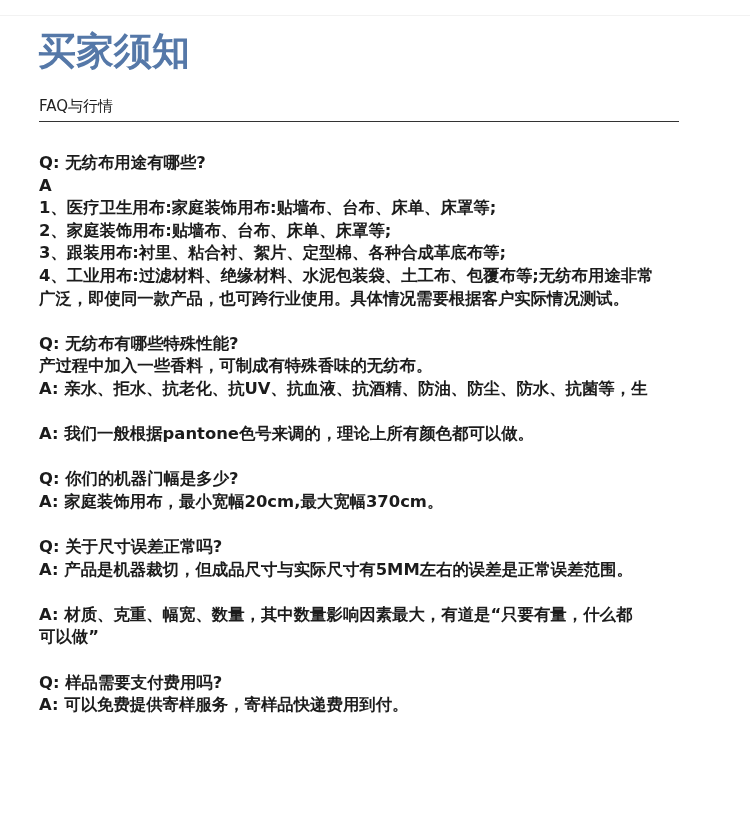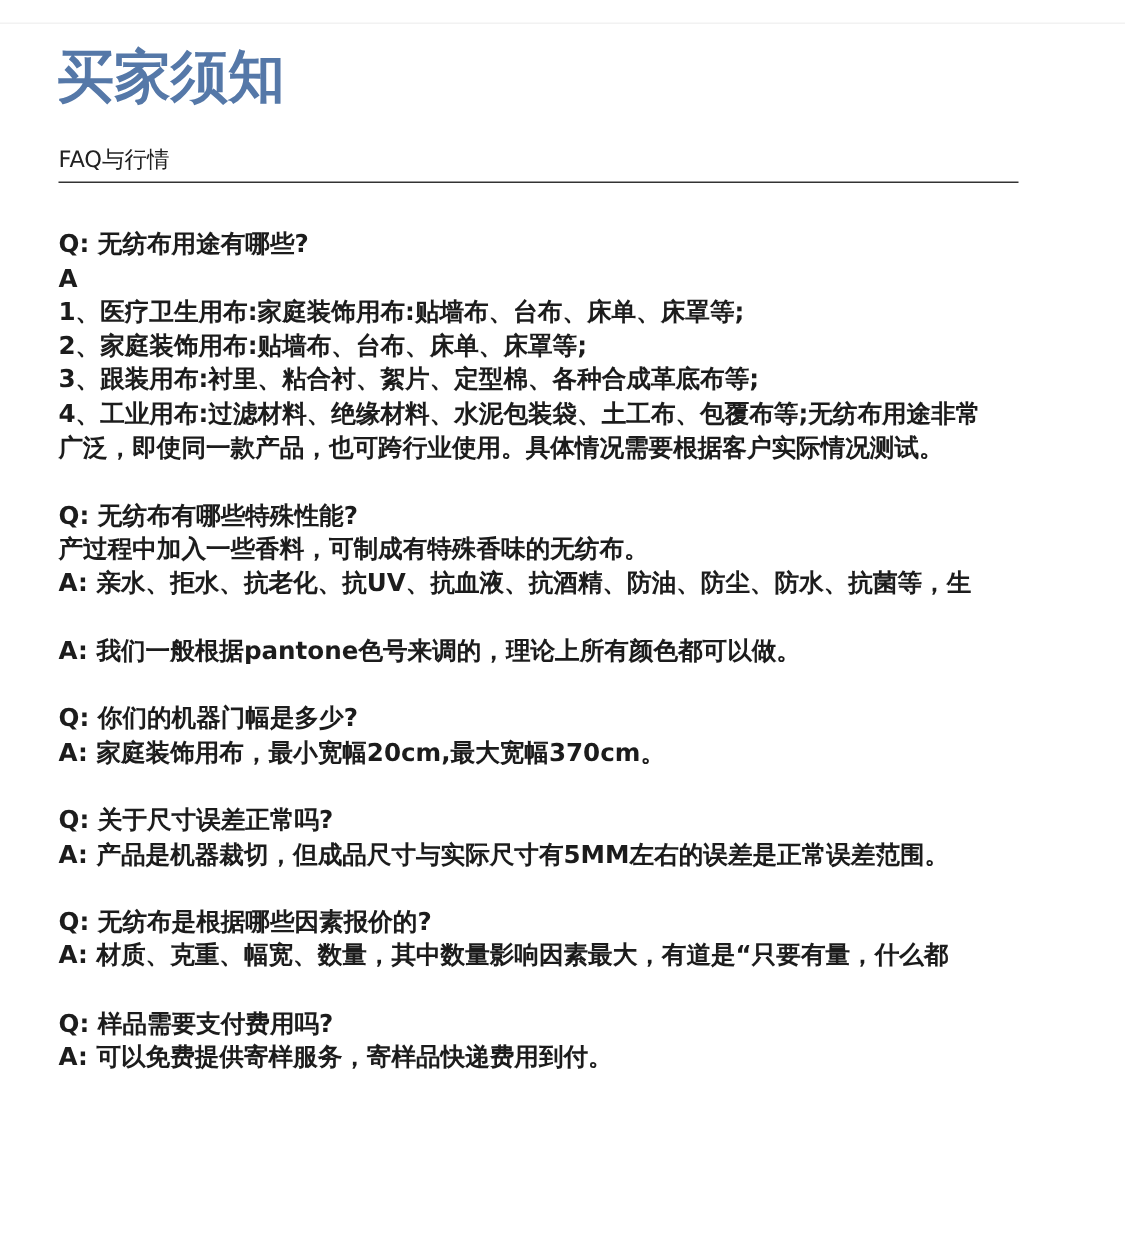--- a/index.html
+++ b/index.html
@@ -43,20 +43,20 @@
   </div>
   <div class="qa">
     <span class="line">Q: 你们的机器门幅是多少?</span>
     <span class="line">A: 家庭装饰用布，最小宽幅20cm,最大宽幅370cm。</span>
   </div>
   <div class="qa">
     <span class="line">Q: 关于尺寸误差正常吗?</span>
     <span class="line">A: 产品是机器裁切，但成品尺寸与实际尺寸有5MM左右的误差是正常误差范围。</span>
   </div>
   <div class="qa">
-    <span class="line">Q: 无纺布是根据哪些因素报价的?</span>
     <span class="line">A: 材质、克重、幅宽、数量，其中数量影响因素最大，有道是“只要有量，什么都</span>
+    <span class="line">可以做”</span>
   </div>
   <div class="qa">
     <span class="line">Q: 样品需要支付费用吗?</span>
     <span class="line">A: 可以免费提供寄样服务，寄样品快递费用到付。</span>
   </div>
 </div>
 
 </body></html>

